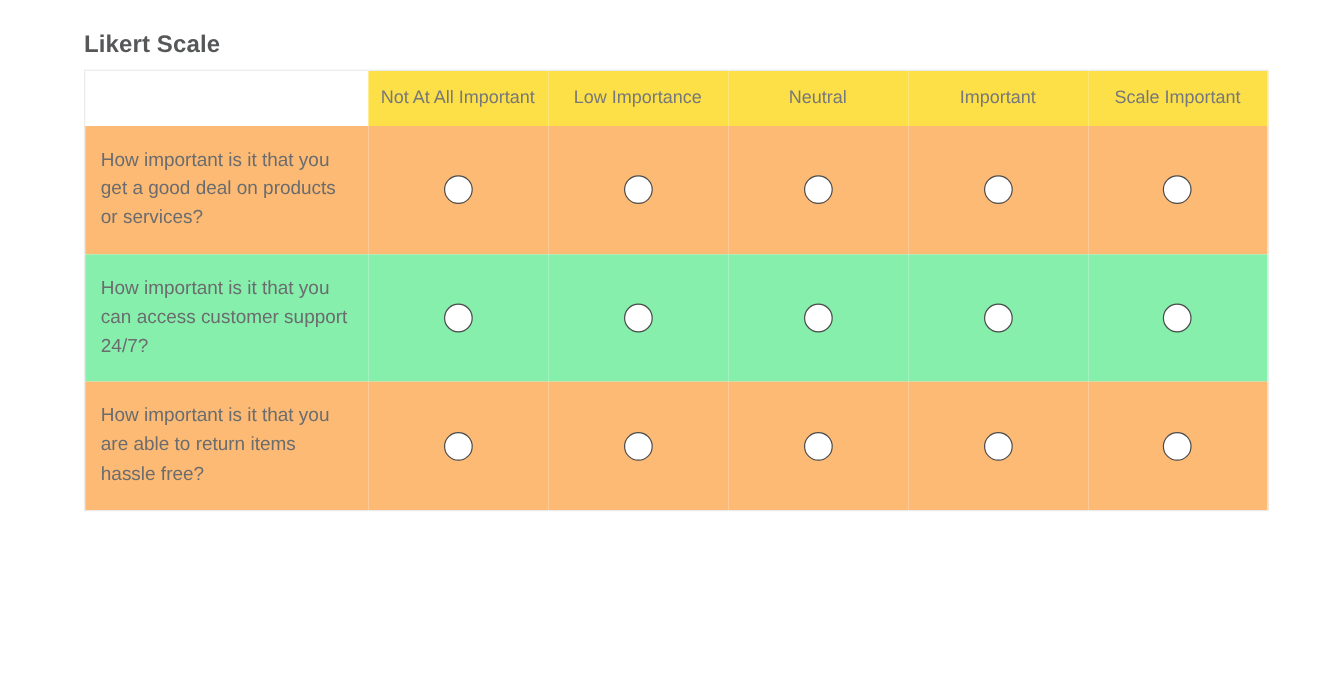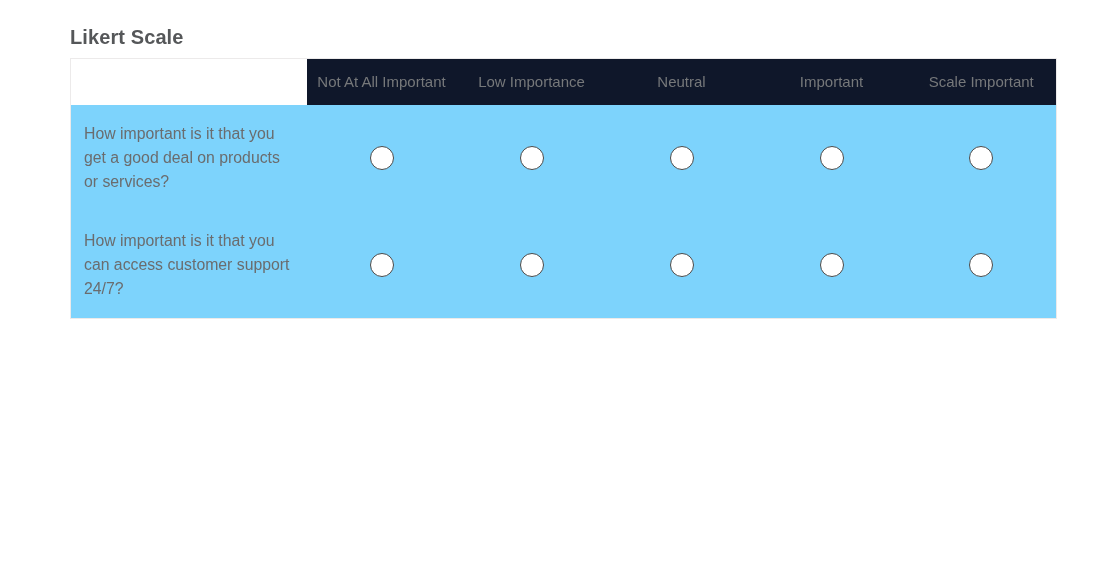--- a/index.html
+++ b/index.html
@@ -46,42 +46,42 @@
   }
 
   .likert-table col.q-col { width: 236px; }
   .likert-table col.opt-col { width: 150px; }
 
   thead th {
     padding: 0;
     margin: 0;
     font-weight: normal;
     vertical-align: bottom;
-    background: #0f172a;
+    background: #fde047;
     border: 0;
   }
 
   th.q-head {
     background: #ffffff;
   }
 
   th.opt-head {
     font-size: 15px;
     color: #76787a;
     line-height: 22px;
     text-align: center;
     padding: 12px 4px 12px 4px;
     font-weight: normal;
   }
 
   tbody tr.row-shaded td {
-    background: #7dd3fc;
+    background: #fdba74;
   }
   tbody tr.row-plain td {
-    background: #7dd3fc;
+    background: #86efac;
   }
 
   tbody td {
     border: 0;
     padding: 0;
     vertical-align: middle;
   }
 
   td.question-cell {
     padding: 17px 14px 17px 13px;
@@ -146,17 +146,25 @@
             <td class="choice-cell"><span class="radio" role="radio" aria-checked="false"></span></td>
           </tr>
           <tr class="row-plain">
             <td class="question-cell">How important is it that you can access customer support 24/7?</td>
             <td class="choice-cell"><span class="radio" role="radio" aria-checked="false"></span></td>
             <td class="choice-cell"><span class="radio" role="radio" aria-checked="false"></span></td>
             <td class="choice-cell"><span class="radio" role="radio" aria-checked="false"></span></td>
             <td class="choice-cell"><span class="radio" role="radio" aria-checked="false"></span></td>
             <td class="choice-cell"><span class="radio" role="radio" aria-checked="false"></span></td>
           </tr>
+          <tr class="row-shaded">
+            <td class="question-cell">How important is it that you are able to return items hassle free?</td>
+            <td class="choice-cell"><span class="radio" role="radio" aria-checked="false"></span></td>
+            <td class="choice-cell"><span class="radio" role="radio" aria-checked="false"></span></td>
+            <td class="choice-cell"><span class="radio" role="radio" aria-checked="false"></span></td>
+            <td class="choice-cell"><span class="radio" role="radio" aria-checked="false"></span></td>
+            <td class="choice-cell"><span class="radio" role="radio" aria-checked="false"></span></td>
+          </tr>
         </tbody>
     </table>
 
   </div>
 </div>
 
 </body></html>

